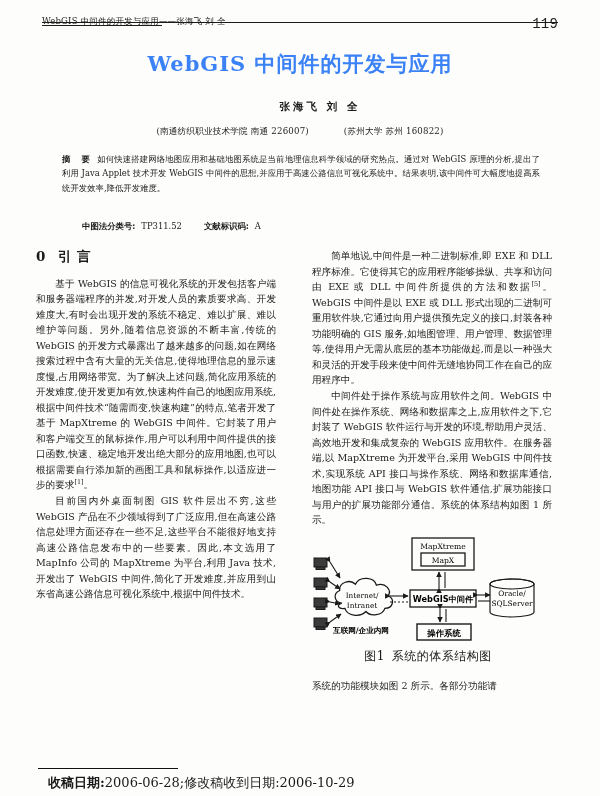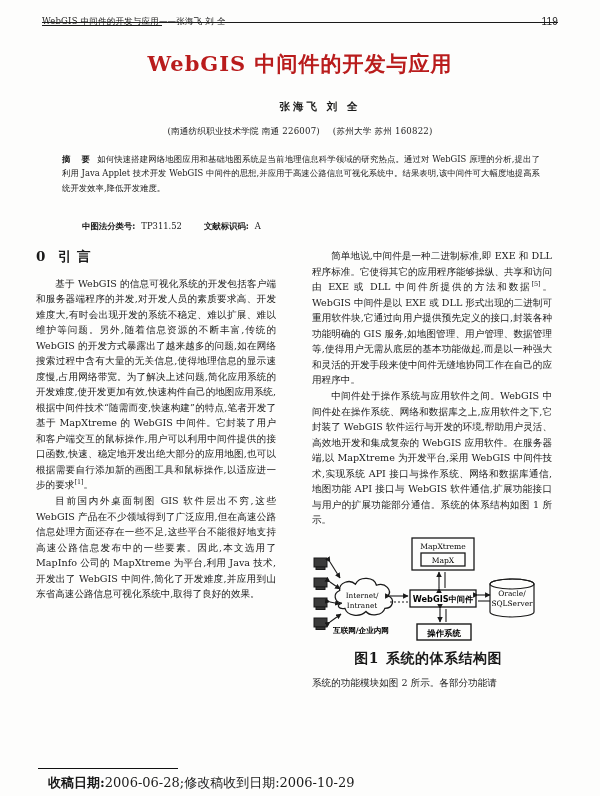--- a/index.html
+++ b/index.html
@@ -32,21 +32,21 @@
     top: 16px;
     height: 18px;
     display: flex;
     align-items: flex-start;
     justify-content: space-between;
     font-size: 8.5px;
     letter-spacing: .2px;
     color: #1d1d1d;
   }
   .runhead .rh-title { white-space: nowrap; }
-  .runhead .rh-page { font-family: Liberation Sans, sans-serif; font-size: 10px; }
+  .runhead .rh-page { font-family: Liberation Mono, monospace; font-size: 14px; }
   .rule-top {
     position: absolute;
     left: 42px;
     right: 42px;
     top: 22px;
     height: 0;
     border-top: 1.4px solid #1a1a1a;
   }
   .rule-top2 {
     position: absolute;
@@ -59,41 +59,41 @@
 
   
   .title {
     position: absolute;
     left: 0; right: 0;
     top: 50px;
     text-align: center;
     font-size: 21px;
     font-weight: bold;
     letter-spacing: 1px;
-    color: #b91c1c;
+    color: #3b82f6;
   }
   .authors {
     position: absolute;
     left: 0; right: 0;
     top: 100px;
     text-align: center;
     font-size: 10.5px;
     font-weight: bold;
     letter-spacing: 3px;
     padding-left: 40px;
   }
   .affil {
     position: absolute;
     left: 0; right: 0;
     top: 126px;
     text-align: center;
     font-size: 8.6px;
     letter-spacing: .2px;
   }
-  .affil span { margin: 0 5px; }
+  .affil span { margin: 0 16px; }
 
   
   .abstract {
     position: absolute;
     left: 62px;
     right: 60px;
     top: 152px;
     font-size: 8.4px;
     line-height: 1.72;
     text-align: justify;
@@ -174,23 +174,23 @@
   
   .figure {
     position: relative;
     width: 250px;
     height: 112px;
     margin: 6px 0 0 -8px;
   }
   .figure svg { display: block; }
   .figcap {
     text-align: center;
-    font-size: 14px;
-    font-weight: bold;
-    margin: 1px 0 6px -8px;
+    font-size: 12px;
+    font-weight: normal;
+    margin: 1px 0 12px -8px;
     letter-spacing: .5px;
   }
   .figcap .num { margin-right: 7px; }
 </style>
 </head>
 <body>
 
 <div class="page">
 
   <div class="runhead">
@@ -214,21 +214,21 @@
 
   <div class="meta-line clc">
     <span class="lbl">中图法分类号:</span><span>TP311.52</span><span class="gap"></span><span class="lbl">文献标识码:</span><span>A</span>
   </div>
 
   <div class="col col-left">
     <h2 class="sec">
       <span class="num">0</span><span>引    言</span>
     </h2>
     <p class="para"><span>基于 WebGIS 的信息可视化系统的开发包括客户端和服务器端程序的并发,对开发人员的素质要求高、开发难度大,有时会出现开发的系统不稳定、难以扩展、难以维护等问题。另外,随着信息资源的不断丰富,传统的 WebGIS 的开发方式暴露出了越来越多的问题,如在网络搜索过程中含有大量的无关信息,使得地理信息的显示速度慢,占用网络带宽。为了解决上述问题,简化应用系统的开发难度,使开发更加有效,快速构件自己的地图应用系统,根据中间件技术“随需而变,快速构建”的特点,笔者开发了基于 MapXtreme 的 WebGIS 中间件。它封装了用户和客户端交互的鼠标操作,用户可以利用中间件提供的接口函数,快速、稳定地开发出绝大部分的应用地图,也可以根据需要自行添加新的画图工具和鼠标操作,以适应进一步的要求</span><sup class="ref">[1]</sup>。</p>
-    <p class="para"><span>目前国内外桌面制图 GIS 软件层出不穷,这些 WebGIS 产品在不少领域得到了广泛应用,但在高速公路信息处理方面还存在一些不足,这些平台不能很好地支持高速公路信息发布中的一些要素。因此,本文选用了 MapInfo 公司的 MapXtreme 为平台,利用 Java 技术,开发出了 WebGIS 中间件,简化了开发难度,并应用到山东省高速公路信息可视化系统中,取得了良好的效果。</span></p>
+    <p class="para"><span>目前国内外桌面制图 GIS 软件层出不穷,这些 WebGIS 产品在不少领域得到了广泛应用,但在高速公路信息处理方面还存在一些不足,这些平台不能很好地支持高速公路信息发布中的一些要素。因此,本文选用了 MapInfo 公司的 MapXtreme 为平台,利用 Java 技术,开发出了 WebGIS 中间件,简化了开发难度,并应用到山东省高速公路信息可视化系统中,根据中间件技术。</span></p>
   </div>
 
   <div class="col col-right">
     <p class="para"><span>简单地说,中间件是一种二进制标准,即 EXE 和 DLL 程序标准。它使得其它的应用程序能够操纵、共享和访问由 EXE 或 DLL 中间件所提供的方法和数据</span><sup class="ref">[5]</sup>。<span>WebGIS 中间件是以 EXE 或 DLL 形式出现的二进制可重用软件块,它通过向用户提供预先定义的接口,封装各种功能明确的 GIS 服务,如地图管理、用户管理、数据管理等,使得用户无需从底层的基本功能做起,而是以一种强大和灵活的开发手段来使中间件无缝地协同工作在自己的应用程序中。</span></p>
 
     <p class="para">中间件处于操作系统与应用软件之间。WebGIS 中间件处在操作系统、网络和数据库之上,应用软件之下,它封装了 WebGIS 软件运行与开发的环境,帮助用户灵活、高效地开发和集成复杂的 WebGIS 应用软件。在服务器端,以 MapXtreme 为开发平台,采用 WebGIS 中间件技术,实现系统 API 接口与操作系统、网络和数据库通信,地图功能 API 接口与 WebGIS 软件通信,扩展功能接口与用户的扩展功能部分通信。系统的体系结构如图 1 所示。</p>
 
     <div class="figure">
       <svg width="252" height="112" viewBox="0 0 252 112">
         <defs>

